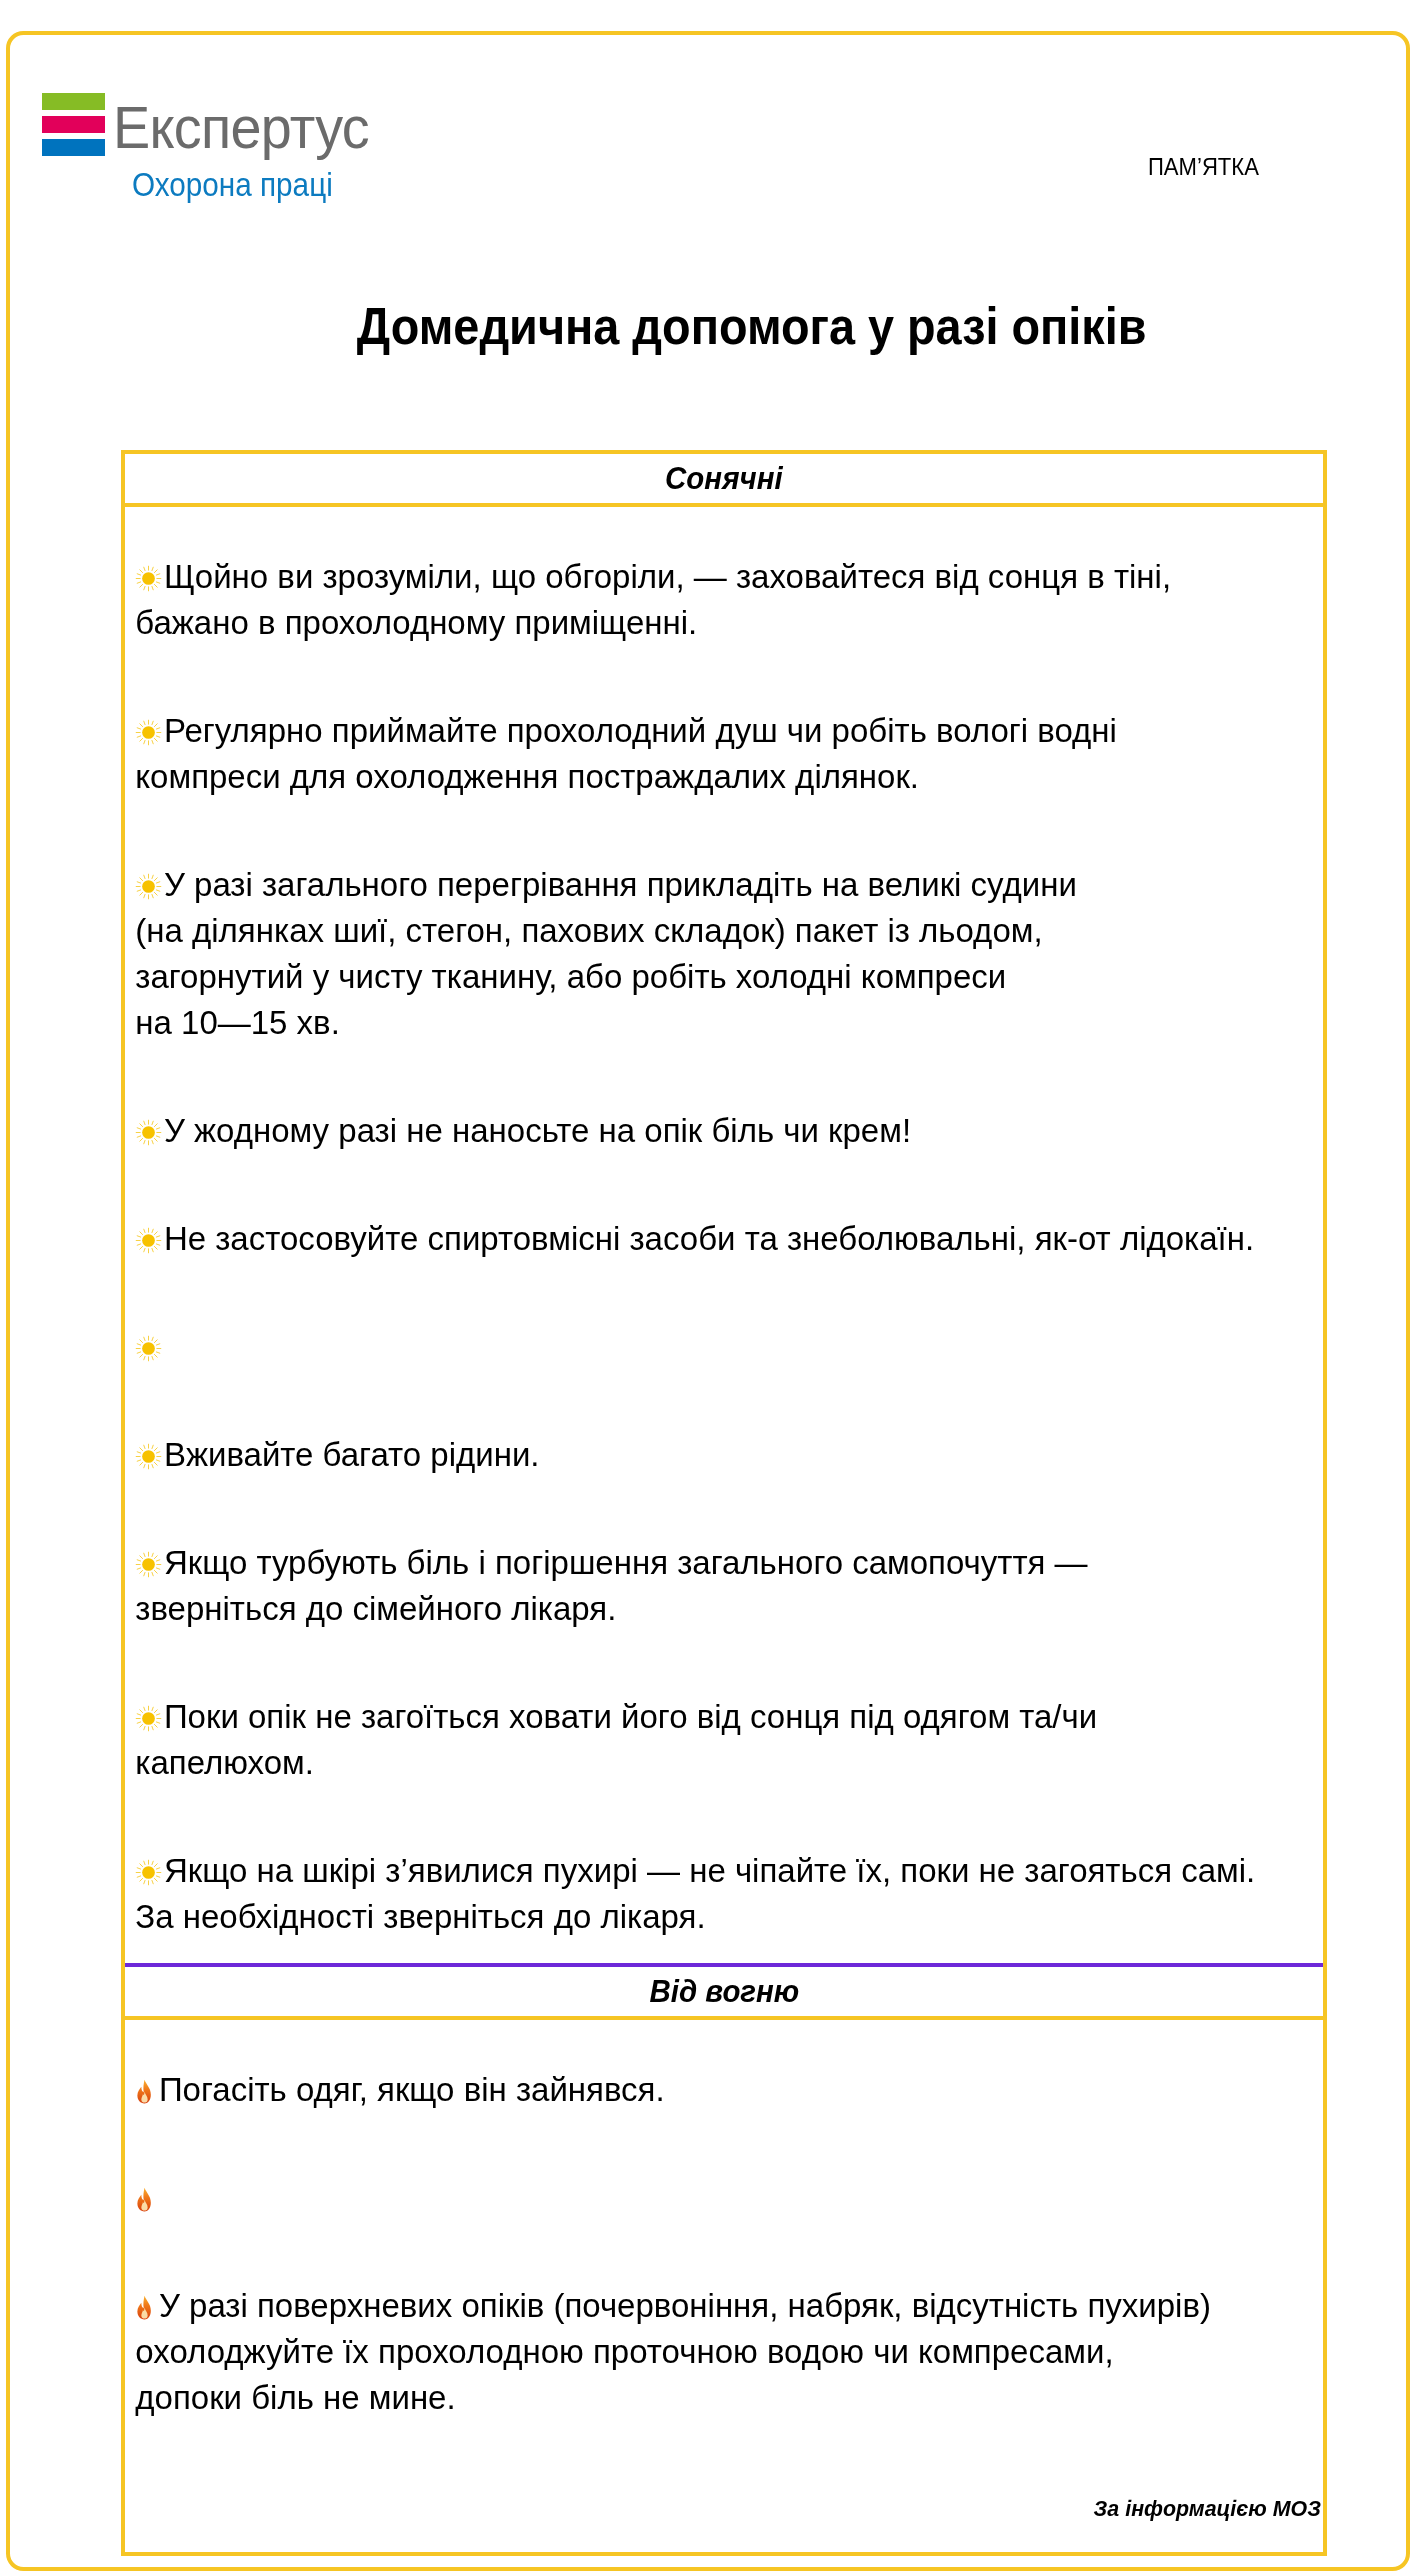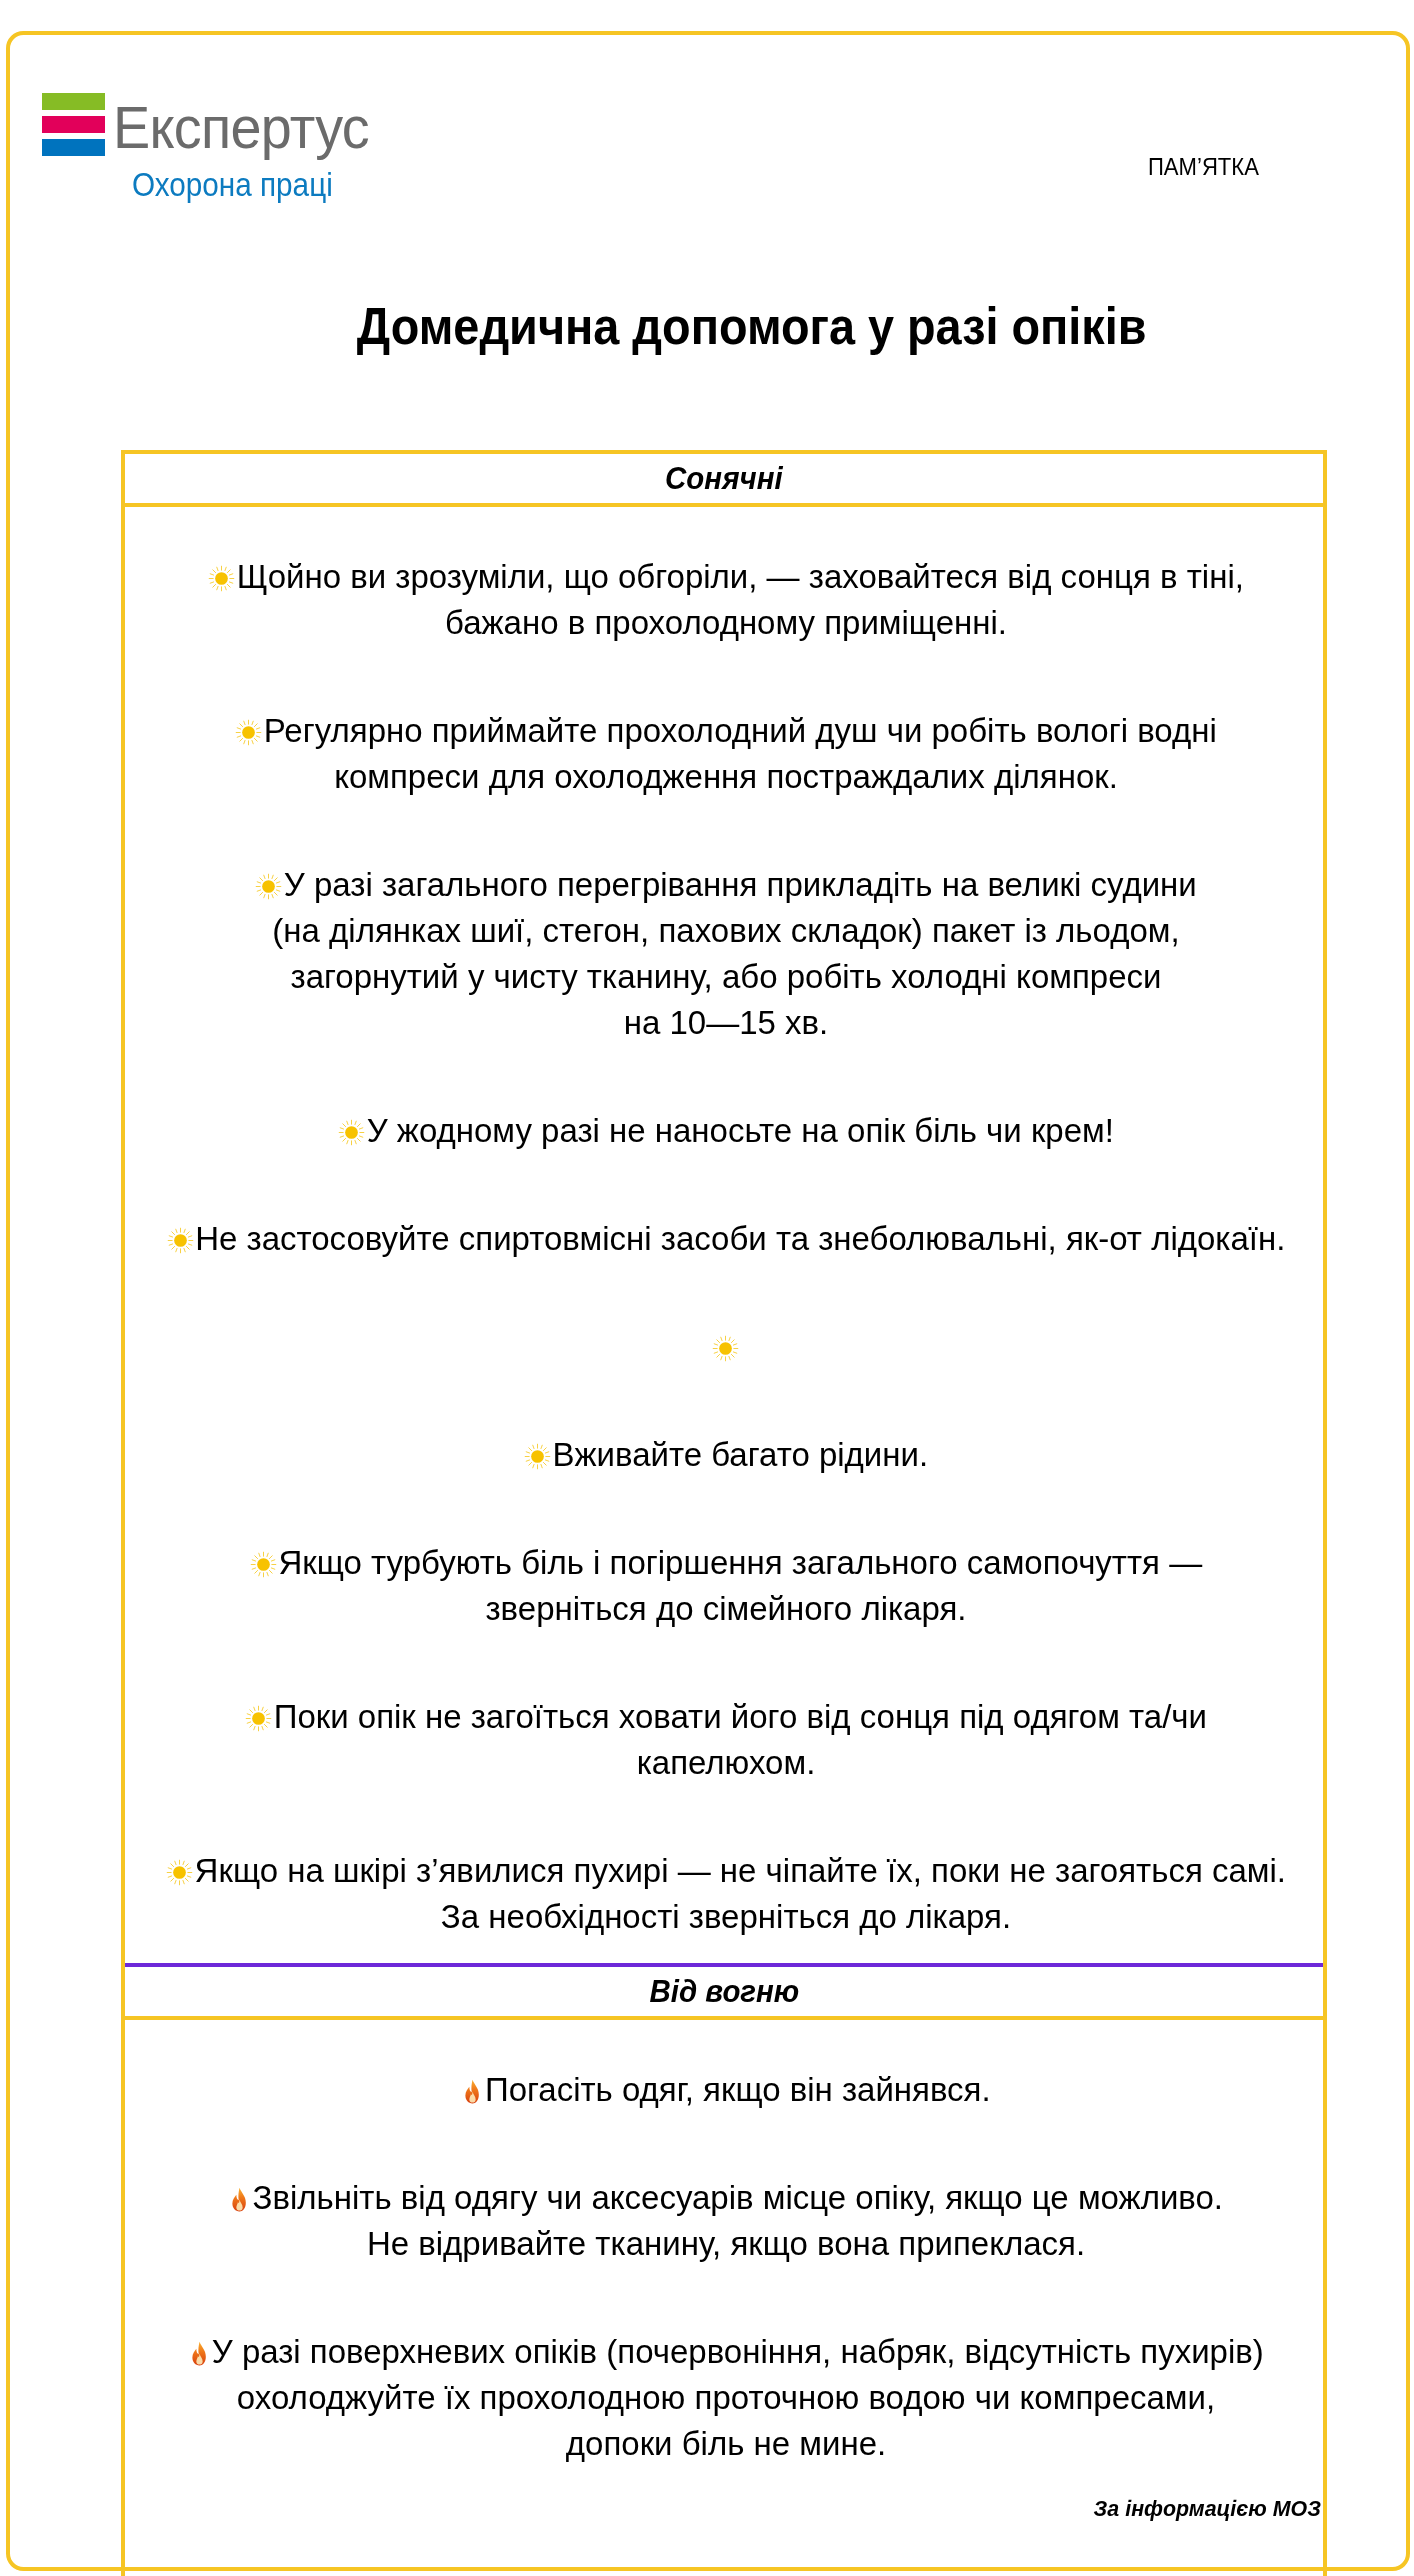--- a/index.html
+++ b/index.html
@@ -19,21 +19,21 @@
            font-size: 52px; line-height: 67px; font-weight: bold; }
   .title span { display: inline-block; transform: scaleX(0.9); }
 
   .table { position: absolute; left: 121px; top: 450px; width: 1198px;
            border: 4px solid #F6C524; }
   .section-head { height: 49px; line-height: 49px; text-align: center; font-weight: bold;
                   font-size: 32px; border-bottom: 4px solid #F6C524; font-style: italic; }
   .section-head span { display: inline-block; transform: scaleX(0.92); }
   .section + .section .section-head { border-top: 4px solid #6d28d9; }
   .section-body { padding: 4.8px 6.3px 3.2px 10.3px; }
-  .item { font-size: 33px; line-height: 46px; margin-bottom: 20px; white-space: pre-line; text-align: center; }
+  .item { font-size: 33px; line-height: 46px; margin-bottom: 20px; white-space: pre-line; }
   .item-text { display: inline; }
   .ico { display: inline-block; width: 27px; height: 32px; vertical-align: -4px; margin-right: 1.6px; }
   .footer-note { position: absolute; right: 94px; top: 2457px; font-size: 21.4px;
                  font-style: italic; font-weight: bold; margin-top: 40px; }
 </style>
 </head>
 <body>
 
 <div class="frame"></div>
 
@@ -315,22 +315,21 @@
     <defs>
       <linearGradient id="fg" x1="0" y1="1" x2="0" y2="0">
         <stop offset="0" stop-color="#D8400E"></stop>
         <stop offset="0.6" stop-color="#F07A1A"></stop>
         <stop offset="1" stop-color="#F9B232"></stop>
       </linearGradient>
     </defs>
     <path d="M12 2 C14 8 20 12 20 21 C20 28 16 32 12 32 C7 32 3 28 3 22 C3 17 6 14 8 11 C8 15 9 17 11 18 C10 12 11 7 12 2 Z" fill="url(#fg)"></path>
     <path d="M12 17 C13 21 16 23 16 27 C16 30 14 31 12 31 C9.5 31 8 29.5 8 27 C8 24 10 22 10 20 C11 22 11.5 23 12 17 Z" fill="#FFF3C2" opacity="0.85"></path>
   </svg>
-</span><span class="item-text">Звільніть від одягу чи аксесуарів місце опіку, якщо це можливо.
- Не відривайте тканину, якщо вона припеклася.</span></div>
+</span></div>
         <div class="item"><span class="ico" style="width: 22px;">
   <svg viewBox="0 0 24 34" width="19" height="27">
     <defs>
       <linearGradient id="fg" x1="0" y1="1" x2="0" y2="0">
         <stop offset="0" stop-color="#D8400E"></stop>
         <stop offset="0.6" stop-color="#F07A1A"></stop>
         <stop offset="1" stop-color="#F9B232"></stop>
       </linearGradient>
     </defs>
     <path d="M12 2 C14 8 20 12 20 21 C20 28 16 32 12 32 C7 32 3 28 3 22 C3 17 6 14 8 11 C8 15 9 17 11 18 C10 12 11 7 12 2 Z" fill="url(#fg)"></path>

